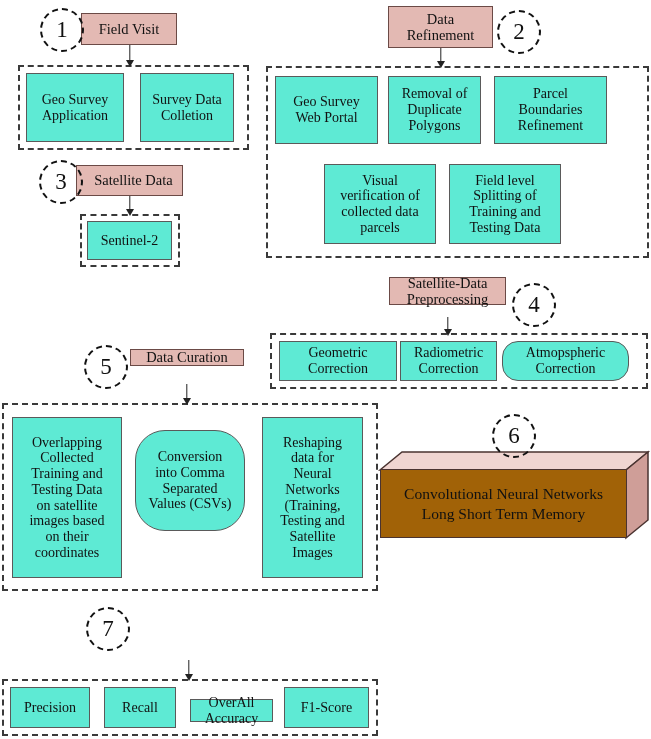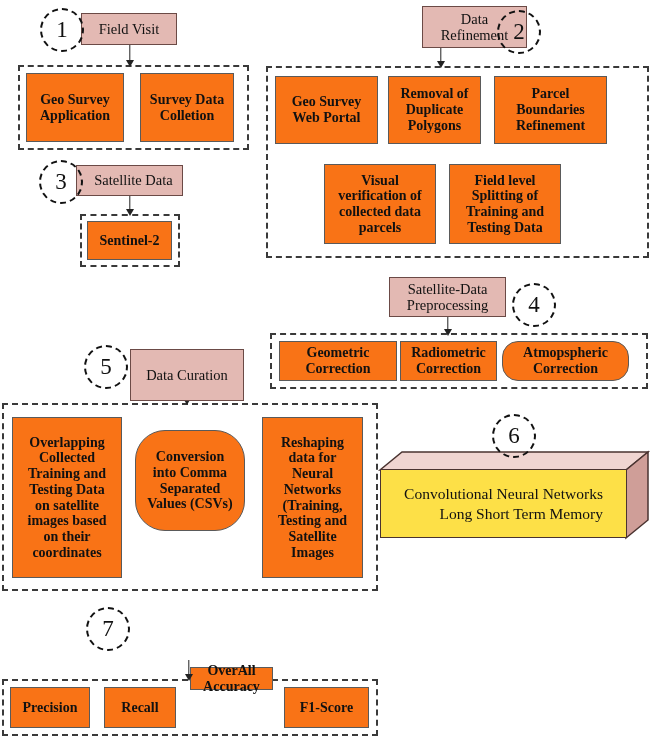--- a/index.html
+++ b/index.html
@@ -20,30 +20,29 @@
   .group {
     position: absolute;
     border: 2px dashed #3a3a3a;
     background: transparent;
   }
 
   
   .box {
     position: absolute;
     border: 1.5px solid #5a5a5a;
-    background: #f97316;
+    background: #5eead4;
     display: flex;
     align-items: center;
     justify-content: center;
     text-align: center;
     line-height: 1.12;
     padding: 2px 3px;
     font-size: 14px;
     white-space: pre-line;
-    font-weight: bold;
   }
 
   
   .stage {
     position: absolute;
     border: 1.5px solid #6b4a46;
     background: #e3b9b3;
     display: flex;
     align-items: center;
     justify-content: center;
@@ -87,26 +86,26 @@
     border-left: 4.5px solid transparent;
     border-right: 4.5px solid transparent;
     border-top: 7px solid #222;
   }
 
   
   .cuboid { position: absolute; }
   .cuboid .face-front {
     position: absolute;
     left: 0; bottom: 0;
-    background: #fde047;
+    background: #a16207;
     border: 1.5px solid #4a3330;
     display: flex;
     align-items: center;
     justify-content: center;
-    text-align: right;
+    text-align: center;
     line-height: 1.25;
     font-size: 15.5px;
     white-space: pre-line;
   }
   .cuboid svg { position: absolute; left: 0; top: 0; overflow: visible; }
 </style>
 </head>
 <body>
 
 <div id="canvas">
@@ -121,21 +120,21 @@
     <div class="shaft" style="height:15px;"></div>
     <div class="head"></div>
   </div>
 
   <div class="group" style="left:18px; top:65px; width:231px; height:85px;"></div>
   <div class="box" style="left:26px; top:73px; width:98px; height:69px;">Geo Survey
 Application</div>
   <div class="box" style="left:140px; top:73px; width:94px; height:69px;">Survey Data
 Colletion</div>
 
-  <div class="stage" style="left:388px; top:6px; width:105px; height:42px;margin-left:34px;">Data
+  <div class="stage" style="left:388px; top:6px; width:105px; height:42px;">Data
 Refinement</div>
 
   <div class="marker" style="left:497px; top:10px;">
     <span>2</span>
   </div>
 
   <div class="arrow" style="left:436px; top:48px; width:10px; height:20px;">
     <div class="shaft" style="height:13px;"></div>
     <div class="head"></div>
   </div>
@@ -165,21 +164,21 @@
   <div class="stage" style="left:76px; top:165px; width:107px; height:31px;padding-left:12px;">Satellite Data</div>
 
   <div class="arrow" style="left:125px; top:196px; width:10px; height:20px;">
     <div class="shaft" style="height:13px;"></div>
     <div class="head"></div>
   </div>
 
   <div class="group" style="left:80px; top:214px; width:100px; height:53px;"></div>
   <div class="box" style="left:87px; top:221px; width:85px; height:39px;">Sentinel-2</div>
 
-  <div class="stage" style="left:389px; top:277px; width:117px; height:40px;">Satellite-Data
+  <div class="stage" style="left:389px; top:277px; width:117px; height:28px;">Satellite-Data
 Preprocessing</div>
 
   <div class="marker" style="left:512px; top:283px;">
     <span>4</span>
   </div>
 
   <div class="arrow" style="left:443px; top:317px; width:10px; height:19px;">
     <div class="shaft" style="height:12px;"></div>
     <div class="head"></div>
   </div>
@@ -189,21 +188,21 @@
 Correction</div>
   <div class="box" style="left:400px; top:341px; width:97px; height:40px;">Radiometric
 Correction</div>
   <div class="box" style="left:502px; top:341px; width:127px; height:40px;border-radius:16px;">Atmopspheric
 Correction</div>
 
   <div class="marker" style="left:84px; top:345px;">
     <span>5</span>
   </div>
 
-  <div class="stage" style="left:130px; top:349px; width:114px; height:52px;">Data Curation</div>
+  <div class="stage" style="left:130px; top:349px; width:114px; height:17px;">Data Curation</div>
 
   <div class="arrow" style="left:182px; top:384px; width:10px; height:21px;">
     <div class="shaft" style="height:14px;"></div>
     <div class="head"></div>
   </div>
 
   <div class="group" style="left:2px; top:403px; width:376px; height:188px;"></div>
   <div class="box" style="left:12px; top:417px; width:110px; height:161px;">Overlapping
 Collected
 Training and
@@ -246,17 +245,17 @@
 
 
   <div class="arrow" style="left:184px; top:660px; width:10px; height:21px;">
     <div class="shaft" style="height:14px;"></div>
     <div class="head"></div>
   </div>
 
   <div class="group" style="left:2px; top:679px; width:376px; height:57px;"></div>
   <div class="box" style="left:10px; top:687px; width:80px; height:41px;">Precision</div>
   <div class="box" style="left:104px; top:687px; width:72px; height:41px;">Recall</div>
-  <div class="box" style="left:190px; top:667px; width:83px; height:23px;">OverAll
+  <div class="box" style="left:190px; top:699px; width:83px; height:23px;">OverAll
 Accuracy</div>
   <div class="box" style="left:284px; top:687px; width:85px; height:41px;">F1-Score</div>
 
 </div>
 
 </body></html>

